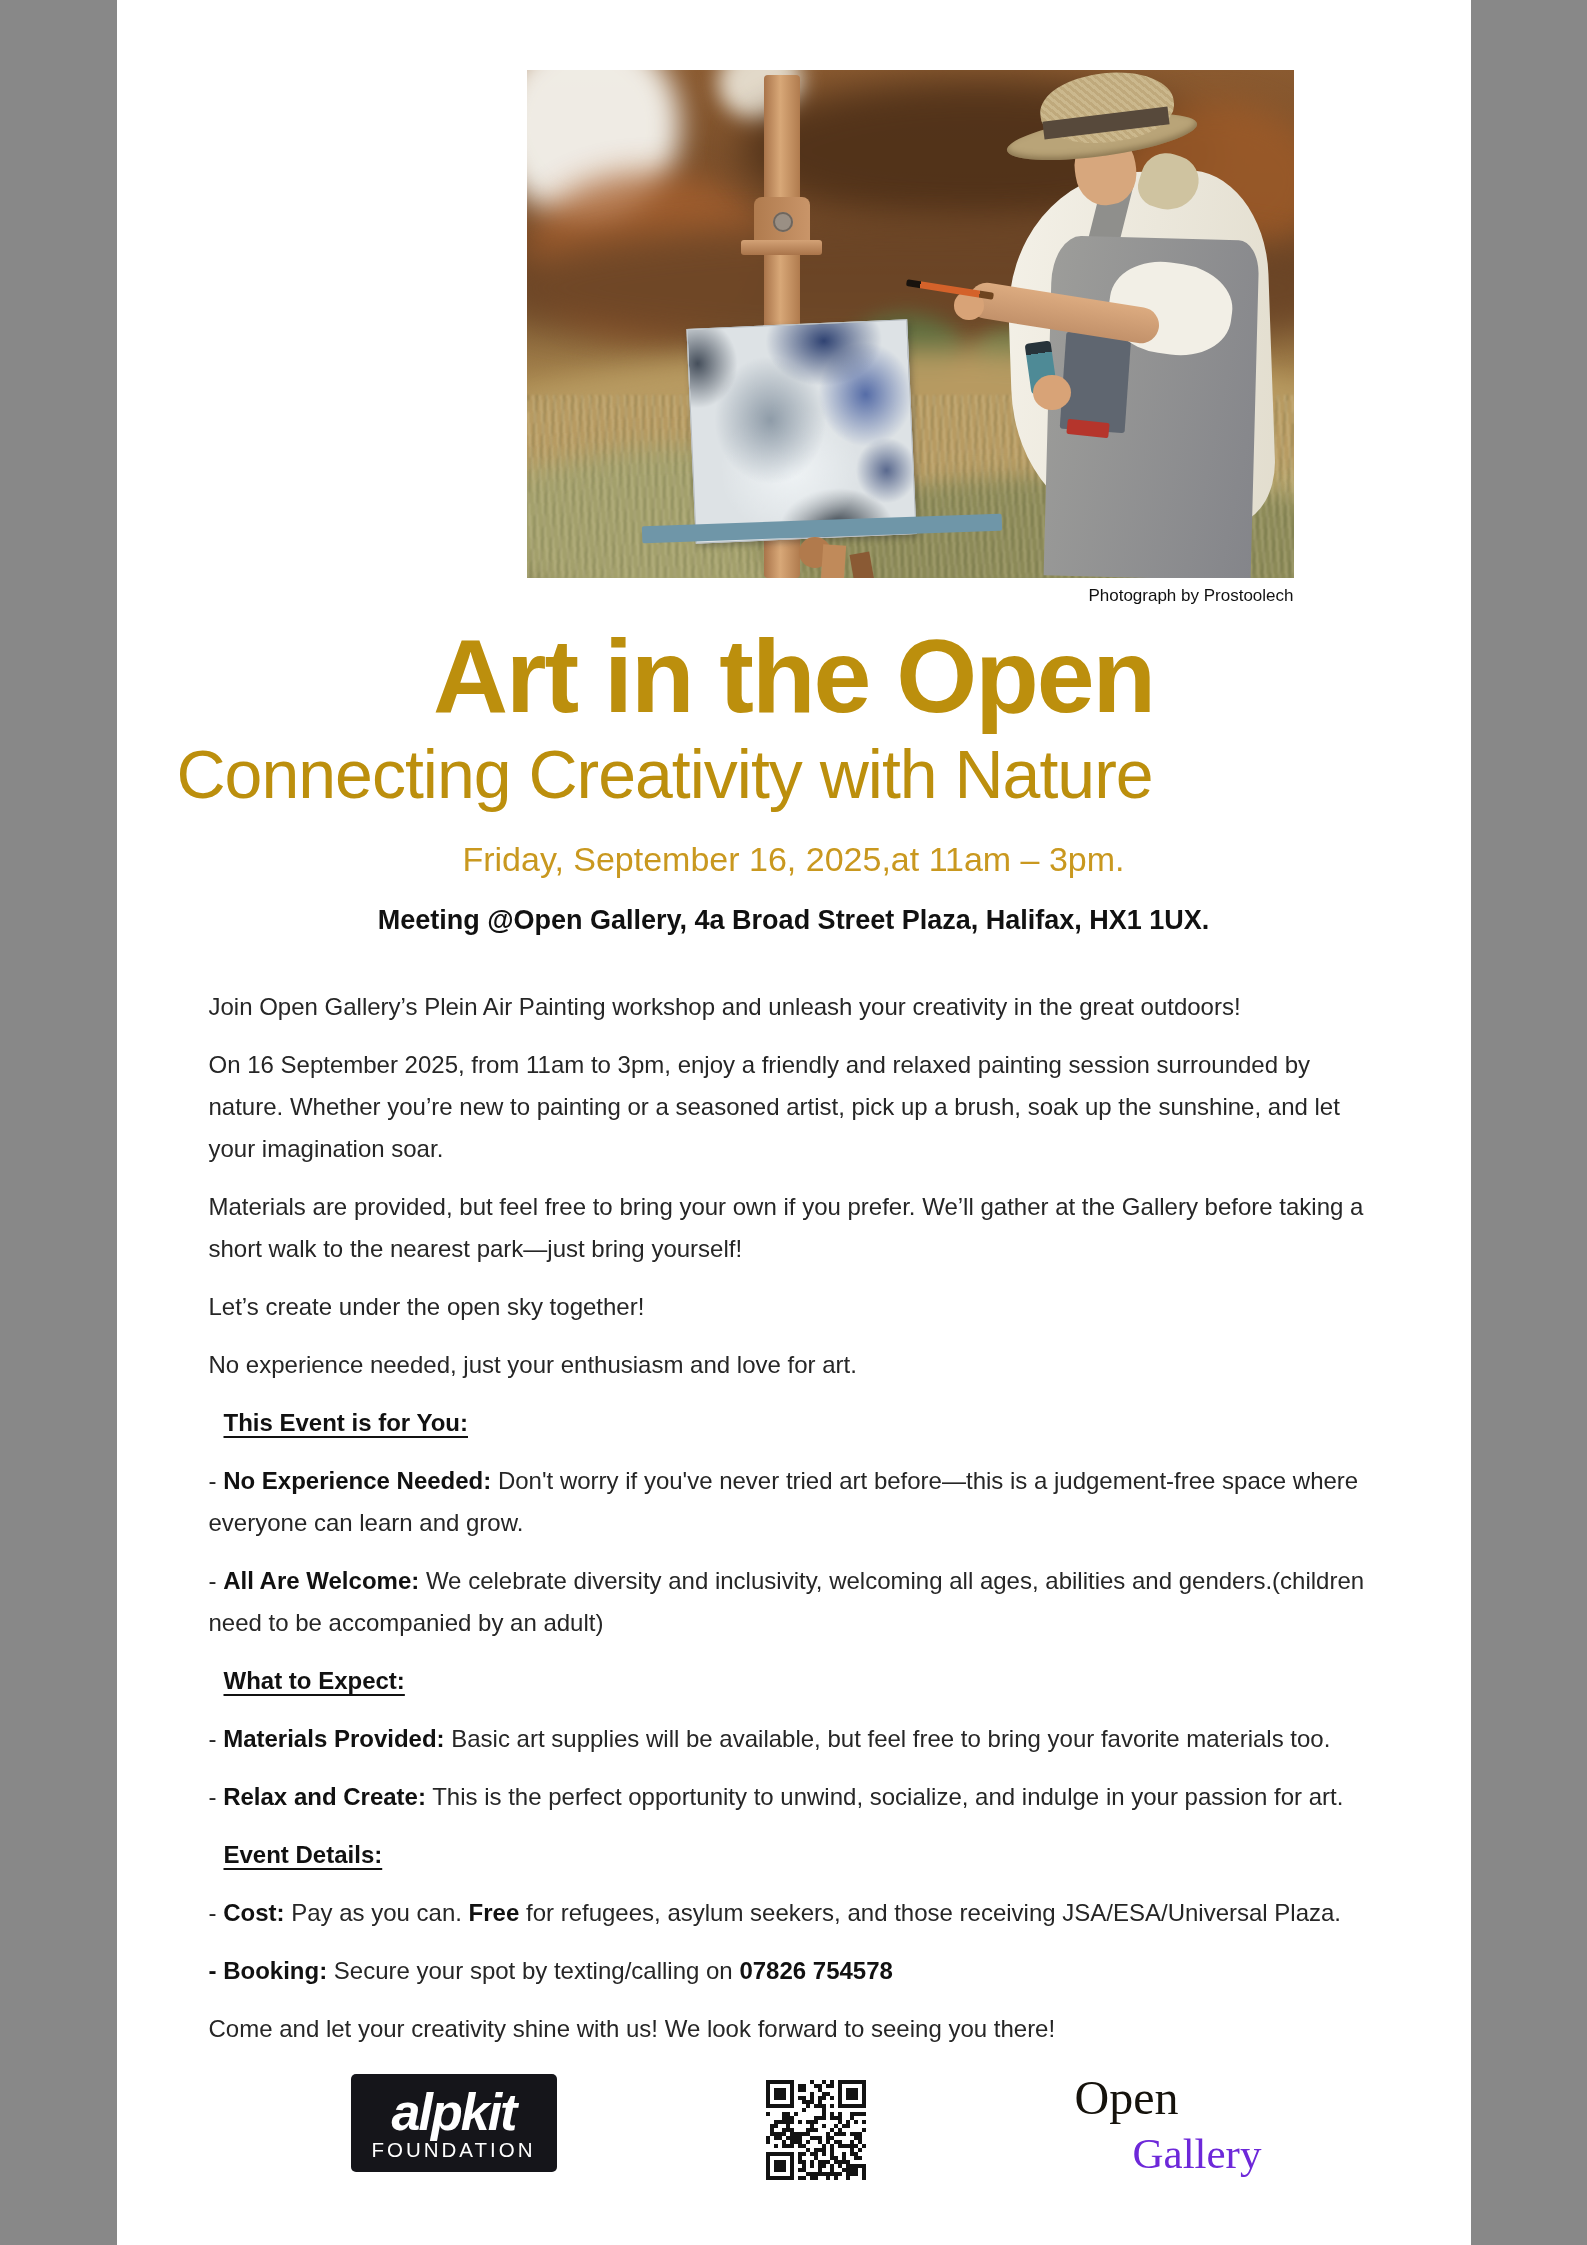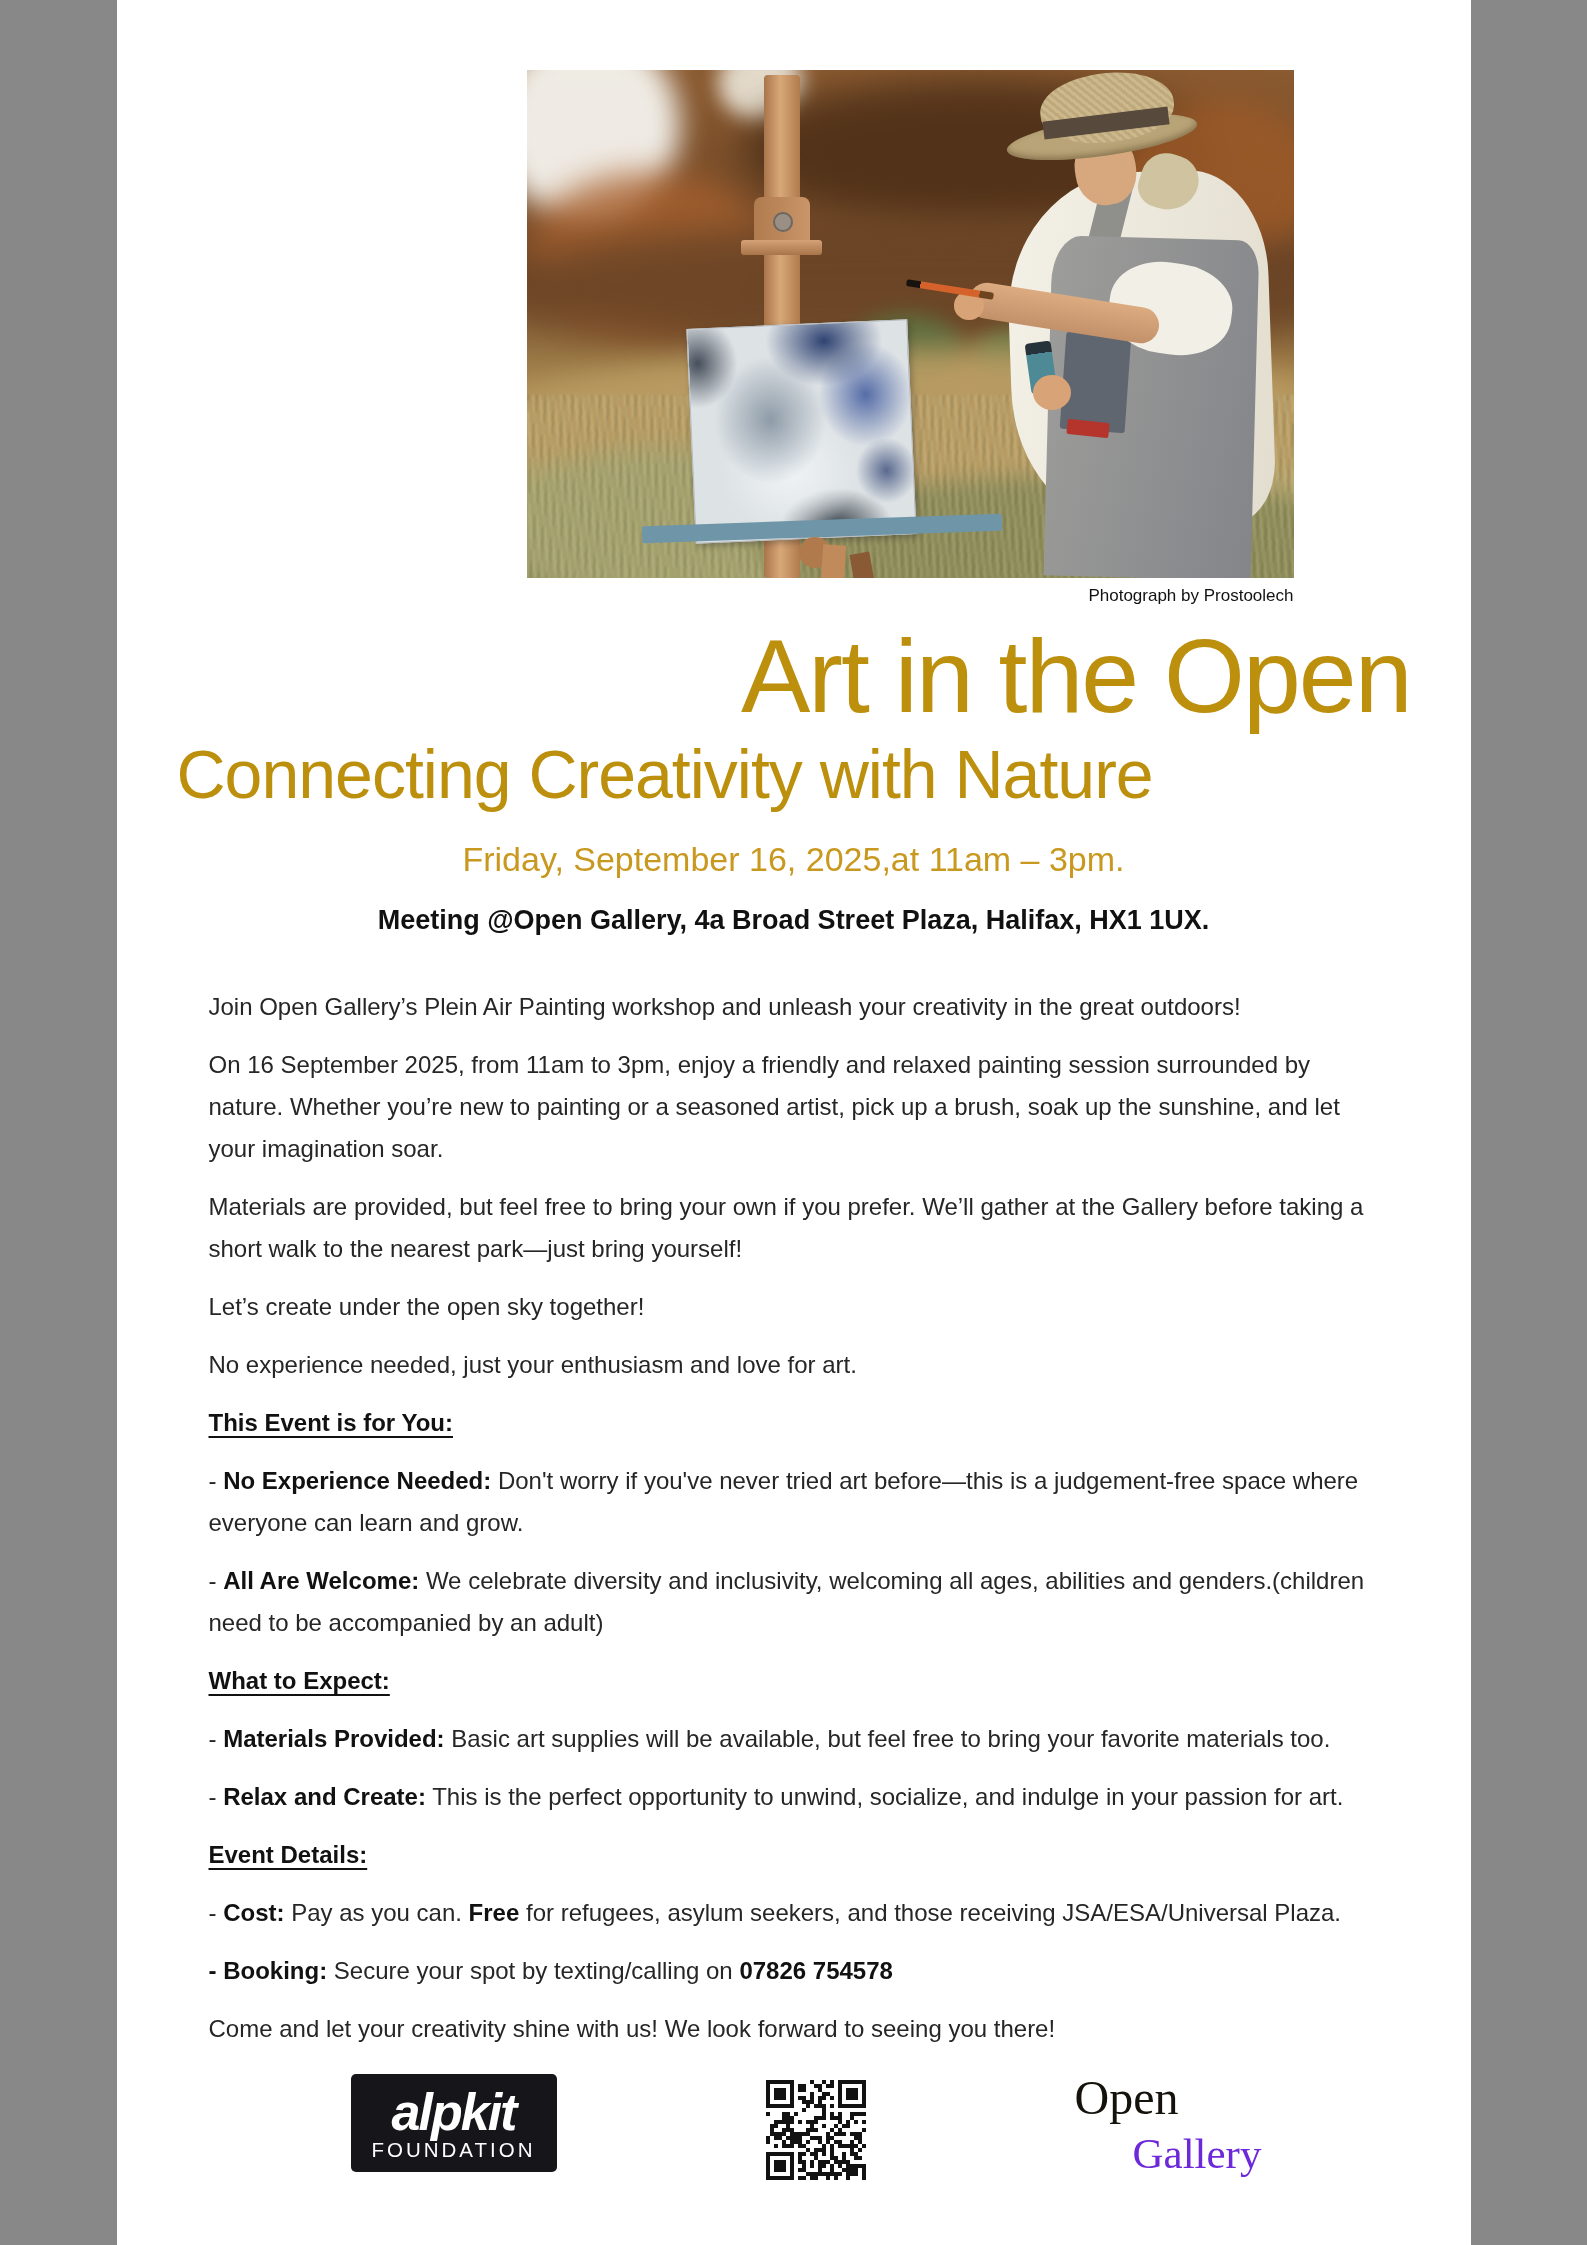--- a/index.html
+++ b/index.html
@@ -92,22 +92,22 @@
   }
 
   
   .caption{
     margin:8px 0 0 410px;width:767px;
     text-align:right;font-size:17px;color:#111;
   }
 
   
   .title{
-    margin:16px 60px 0;text-align:right;
-    font-size:104px;line-height:1.05;font-weight:normal;letter-spacing:-2px;
+    margin:16px 60px 0;text-align:center;
+    font-size:104px;line-height:1.05;font-weight:bold;letter-spacing:-2px;
     color:#BC8F0D;
   }
   .subtitle{
     margin:6px 60px 0;text-align:left;
     font-size:68px;line-height:1.1;font-weight:normal;letter-spacing:-1px;
     color:#BC8F0D;
   }
   .dateline{
     margin:28px 60px 0;text-align:center;
     font-size:34px;color:#C9981F;
@@ -115,21 +115,21 @@
   .meeting{
     margin:26px 60px 0;text-align:center;
     font-size:27px;font-weight:bold;color:#111;
   }
 
   
   .content{margin:50px 92px 0;}
   .content p{margin:0 0 16px;font-size:24px;line-height:1.75;color:#262626;}
   .content p strong{color:#111;}
   h3.sect{
-    margin:0 0 16px;font-size:24px;line-height:1.75;font-weight:bold;color:#111;
+    margin:0 15px 16px;font-size:24px;line-height:1.75;font-weight:bold;color:#111;
     text-decoration:underline;text-decoration-thickness:2px;text-underline-offset:5px;
   }
   .closing{margin-bottom:0 !important;}
 
   
   .footer{
     margin:24px 92px 0;
     display:flex;align-items:flex-start;
   }
   .alpkit{

